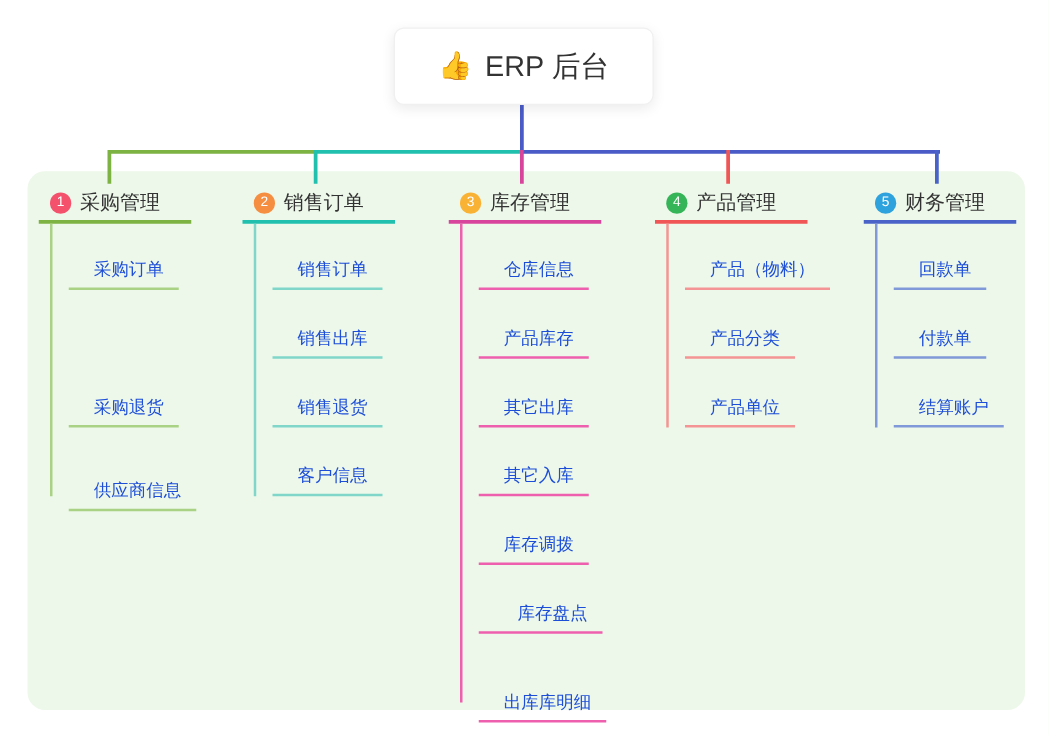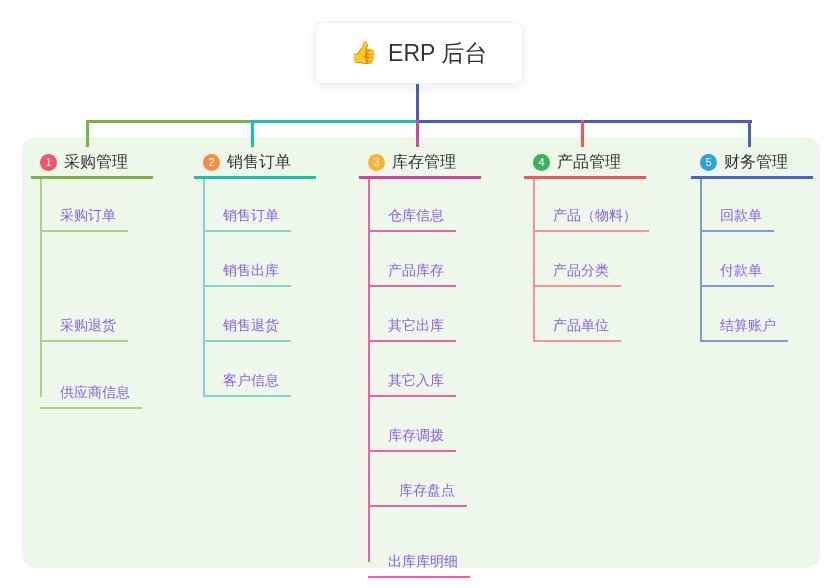--- a/index.html
+++ b/index.html
@@ -29,22 +29,22 @@
     height:28px;border-bottom:3px solid #999;
     font-size:16px;color:#333;white-space:nowrap;
   }
   .badge{
     width:17px;height:17px;border-radius:50%;
     color:#fff;font-size:11px;line-height:17px;text-align:center;
     margin:0 7px 0 9px;flex:0 0 auto;
   }
   .vline{position:absolute;width:2px;}
   .item{
-    position:absolute;left:9px;height:30px;line-height:30px;
-    padding:0 12px 0 20px;font-size:14px;color:#8b5cf6;
+    position:absolute;left:24px;height:30px;line-height:30px;
+    padding:0 12px 0 20px;font-size:14px;color:#1d4ed8;
     border-bottom:2px solid #ccc;white-space:nowrap;
   }
 </style>
 </head>
 <body style="background: rgb(255, 255, 255);">
 
 <div id="canvas">
   <div class="panel" style="background: rgb(237, 248, 234);"></div>
 
   <div class="root-node">

